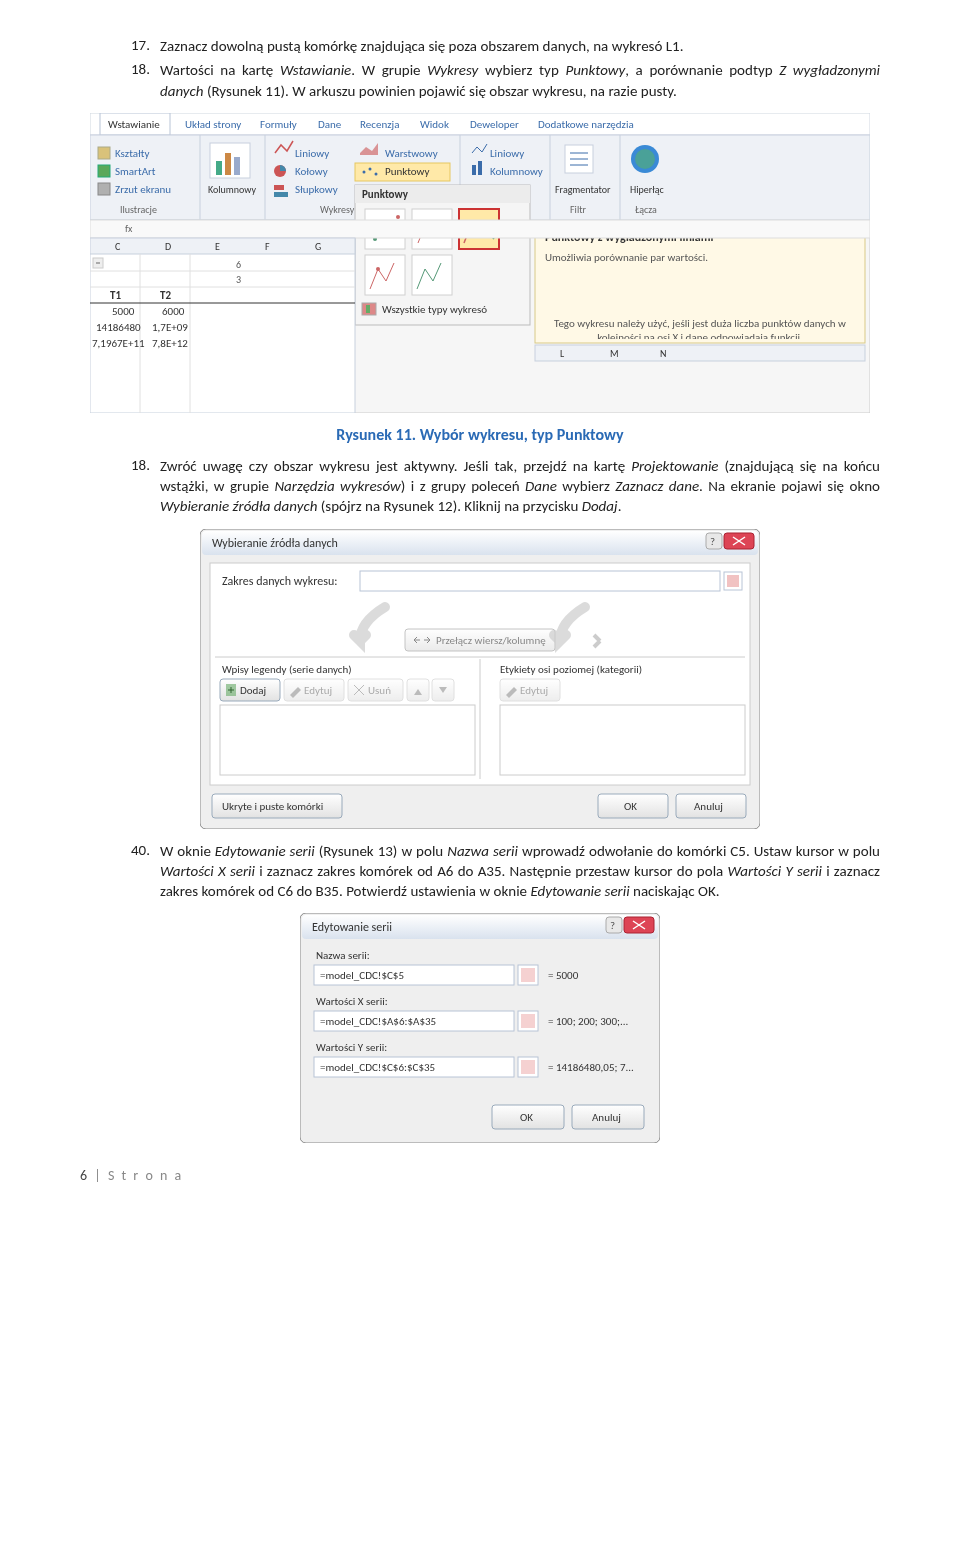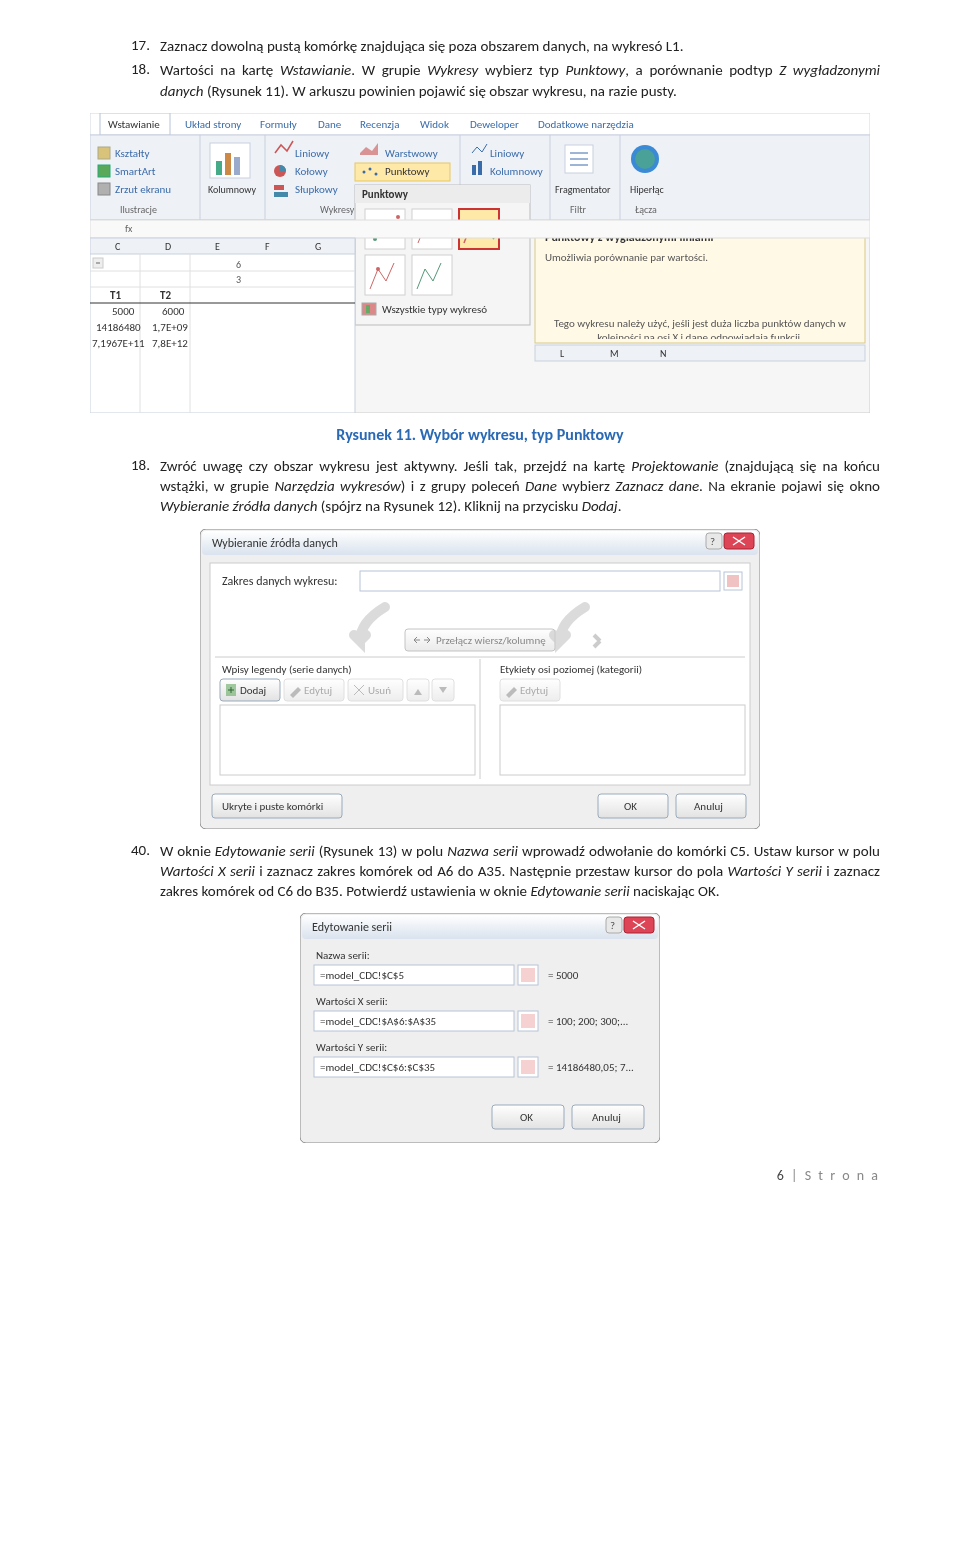--- a/index.html
+++ b/index.html
@@ -41,21 +41,20 @@
   }
   .figure svg{display:block;margin:0 auto;}
   .caption{
     color:#2a6ab5;
     font-weight:bold;
     font-size:16px;
     text-align:center;
     margin:6px 0 12px 0;
   }
   .footer{
-    text-align:right;
     font-size:14px;
     color:#888;
     margin-top:24px;
     letter-spacing:2px;
   }
   .footer .pagenum{
     color:#444;
     font-weight:normal;
   }
 </style>

